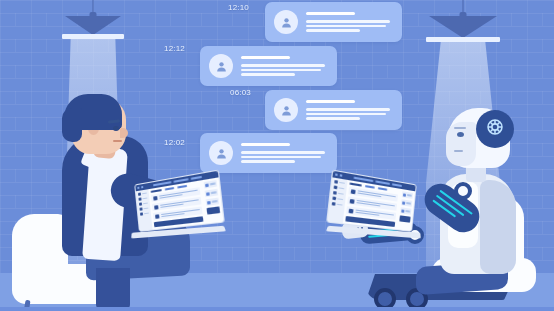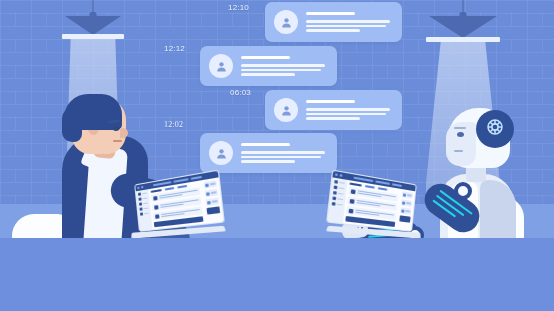--- a/index.html
+++ b/index.html
@@ -1,21 +1,21 @@
 <!DOCTYPE html>
 <html><head>
 <meta charset="utf-8">
 <style>
   html,body{margin:0;padding:0;}
   body{
     width:554px;height:311px;overflow:hidden;
     font-family:"Liberation Sans", sans-serif;
     background:#6d8fdd;
   }
-  #scene{position:relative;width:554px;height:238px;overflow:hidden;}
+  #scene{position:relative;width:554px;height:307px;overflow:hidden;}
 
   
   .wall{
     position:absolute;inset:0;
     background:#6b8dd9;
   }
   .bricks{
     position:absolute;inset:0;
     background-image:
       repeating-linear-gradient(to bottom,
@@ -450,21 +450,21 @@
         </svg>
     </div>
     <div class="lines">
       <div class="ln title" style="width:56%"></div>
       <div class="ln" style="width:96%"></div>
       <div class="ln" style="width:92%"></div>
       <div class="ln" style="width:62%"></div>
     </div>
   </div>
 
-  <div class="ts" style="left:164px;top:120px;font-family:Liberation Serif, serif;">12:02</div>
+  <div class="ts" style="left:164px;top:138px;">12:02</div>
   <div class="bubble" style="left:200px;top:133px;width:137px;height:40px;">
     <div class="avatar">
       <svg width="13" height="13" viewBox="0 0 24 24">
           <circle cx="12" cy="8" r="4" fill="#7e9cd8"></circle>
           <path d="M4 21c0-4.4 3.6-7 8-7s8 2.6 8 7z" fill="#7e9cd8"></path>
         </svg>
     </div>
     <div class="lines">
       <div class="ln title" style="width:56%"></div>
       <div class="ln" style="width:96%"></div>

